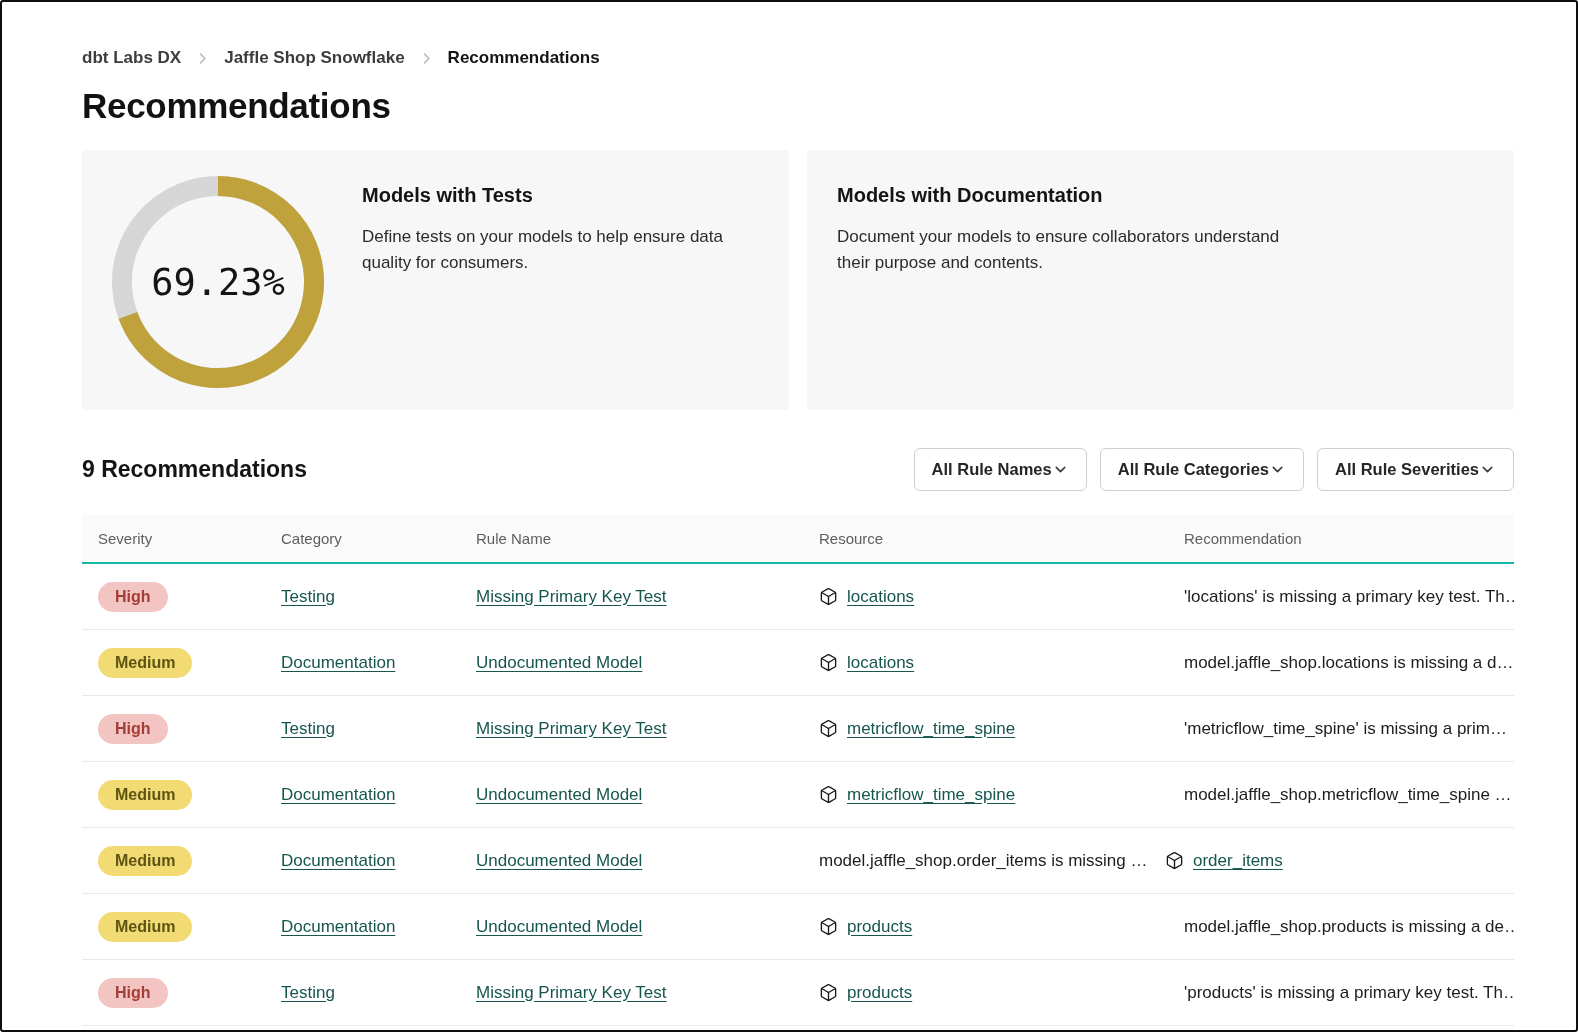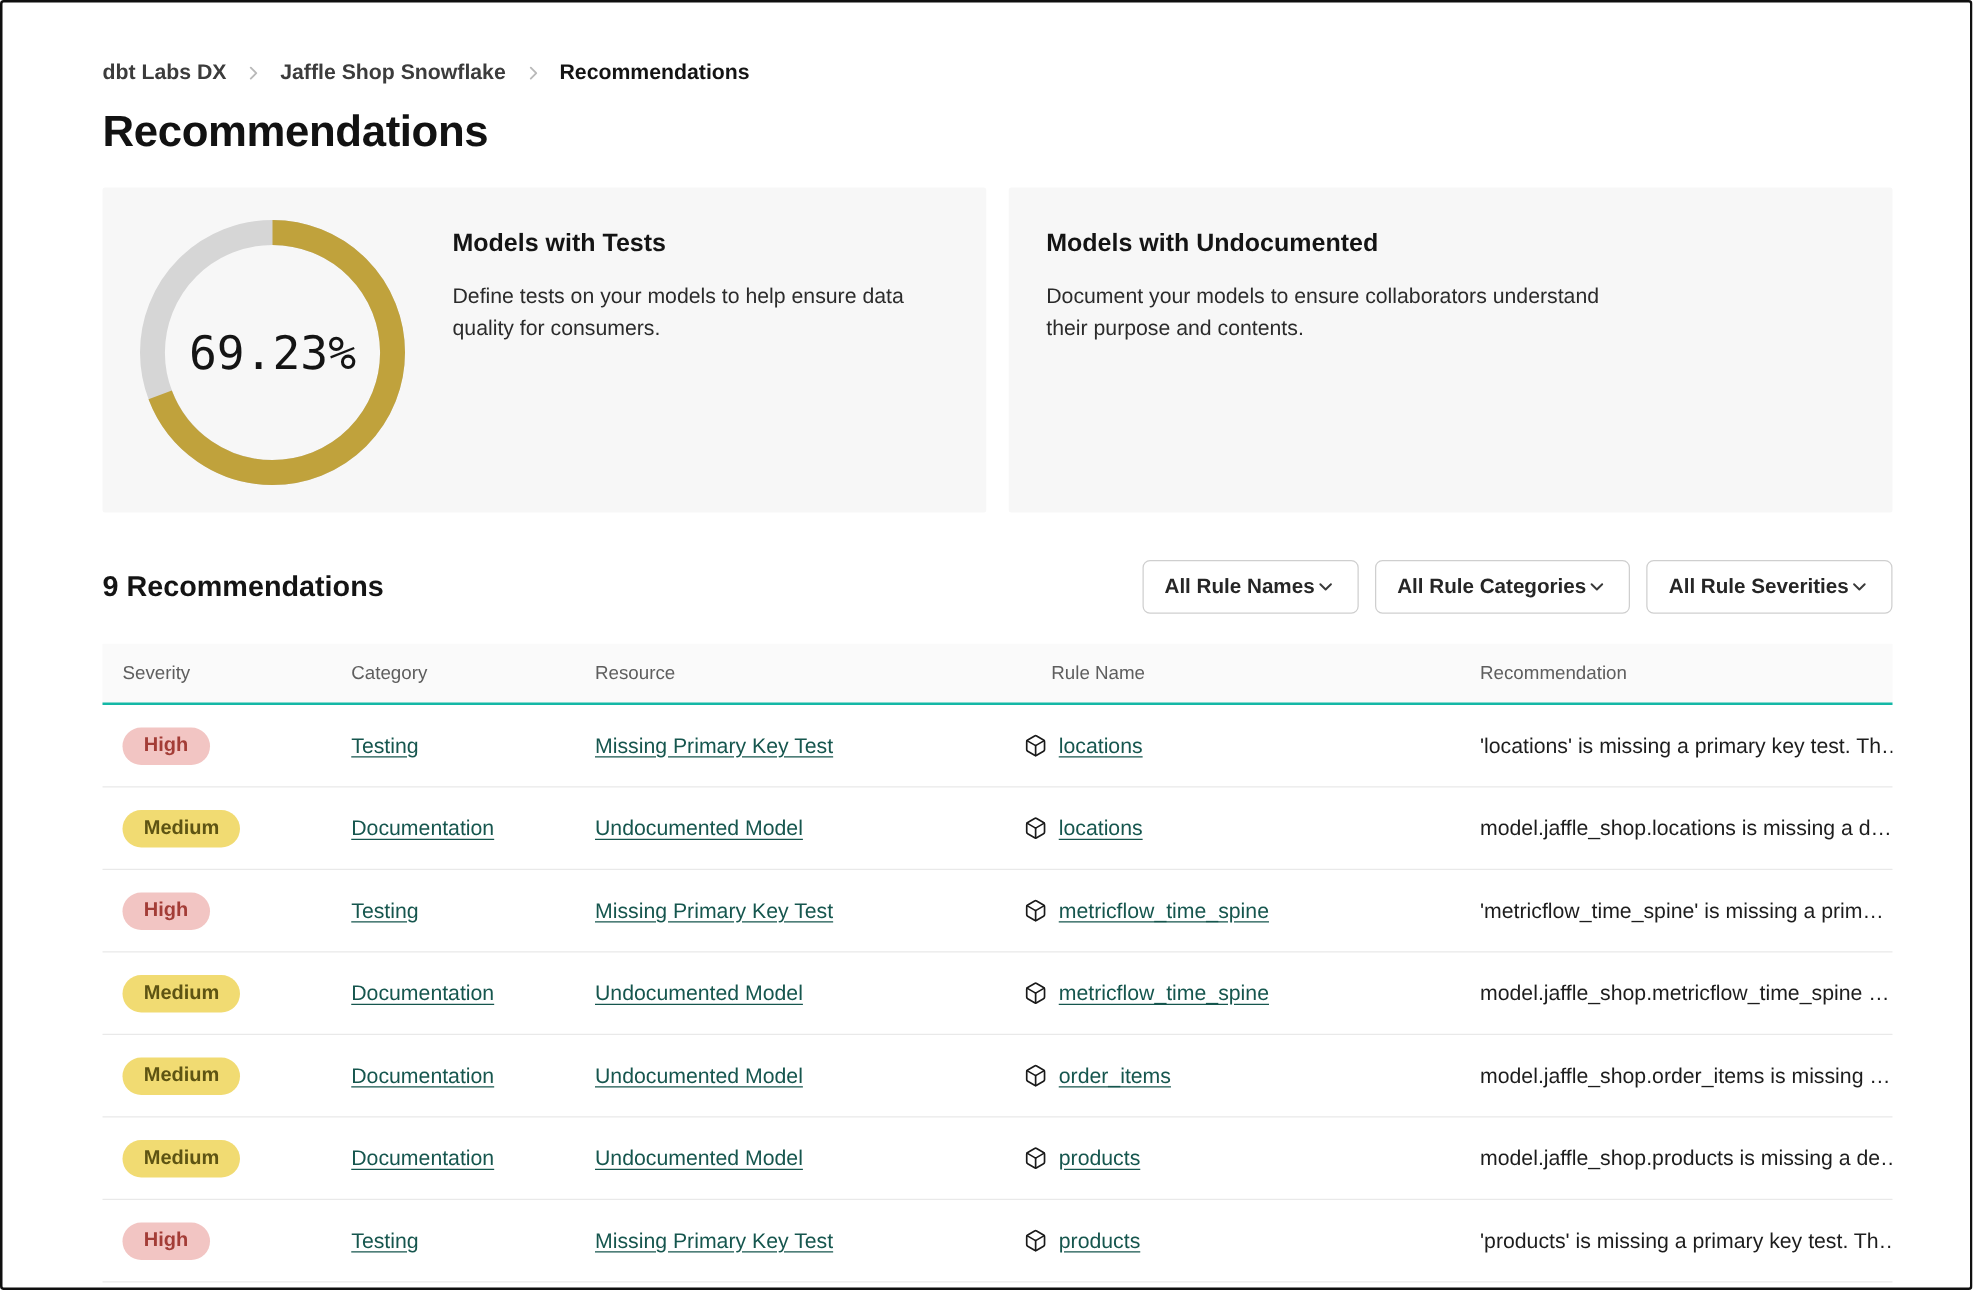--- a/index.html
+++ b/index.html
@@ -116,21 +116,21 @@
           <div class="donut-label">69.23%</div>
         </div>
         <div class="card-text">
           <div class="card-title">Models with Tests</div>
           <div class="card-desc">Define tests on your models to help ensure data quality for consumers.</div>
         </div>
       </div>
 
       <div class="card">
         <div class="card-text">
-          <div class="card-title">Models with Undocumented</div>
+          <div class="card-title">Models with Documentation</div>
           <div class="card-desc">Document your models to ensure collaborators understand their purpose and contents.</div>
         </div>
       </div>
 
     </div>
 
     <div class="filterbar">
       <h2 class="list-title">9 Recommendations</h2>
       <div class="filters">
         <button class="filter-btn">
@@ -157,22 +157,22 @@
               </svg>
           </span>
         </button>
       </div>
     </div>
 
     <div class="table">
       <div class="thead">
         <div class="th c1">Severity</div>
         <div class="th c2">Category</div>
+        <div class="th c3">Rule Name</div>
         <div class="th c4">Resource</div>
-        <div class="th c3">Rule Name</div>
         <div class="th c5">Recommendation</div>
       </div>
       <div id="table-body">
   <div class="tr">
     <div class="td c1">
       <span class="badge severity-badge badge--high">High</span>
     </div>
     <div class="td c2">
       <a class="link">Testing</a>
     </div>
@@ -264,31 +264,31 @@
   <div class="tr">
     <div class="td c1">
       <span class="badge severity-badge badge--medium">Medium</span>
     </div>
     <div class="td c2">
       <a class="link">Documentation</a>
     </div>
     <div class="td c3">
       <a class="link">Undocumented Model</a>
     </div>
+    <div class="td c5 rec-text">model.jaffle_shop.order_items is missing …</div>
     <div class="td c4 resource-cell">
       <span class="res-icon">
         <svg viewBox="0 0 24 24" width="19" height="19" fill="none" stroke="currentColor" stroke-width="1.7" stroke-linecap="round" stroke-linejoin="round">
                   <path d="M21 16V8a2 2 0 0 0-1-1.73l-7-4a2 2 0 0 0-2 0l-7 4A2 2 0 0 0 3 8v8a2 2 0 0 0 1 1.73l7 4a2 2 0 0 0 2 0l7-4A2 2 0 0 0 21 16z"></path>
                   <polyline points="3.27 6.96 12 12.01 20.73 6.96"></polyline>
                   <line x1="12" y1="22.08" x2="12" y2="12"></line>
                 </svg>
       </span>
       <a class="link">order_items</a>
     </div>
-    <div class="td c5 rec-text">model.jaffle_shop.order_items is missing …</div>
   </div>
 
   <div class="tr">
     <div class="td c1">
       <span class="badge severity-badge badge--medium">Medium</span>
     </div>
     <div class="td c2">
       <a class="link">Documentation</a>
     </div>
     <div class="td c3">

